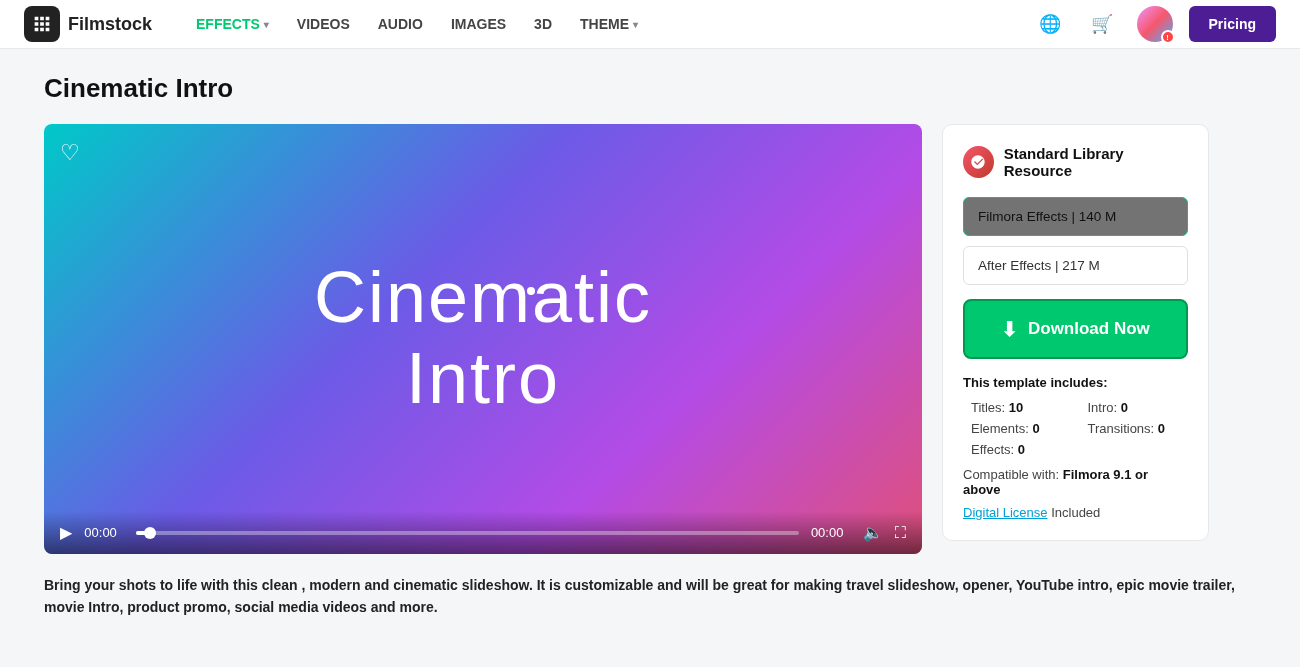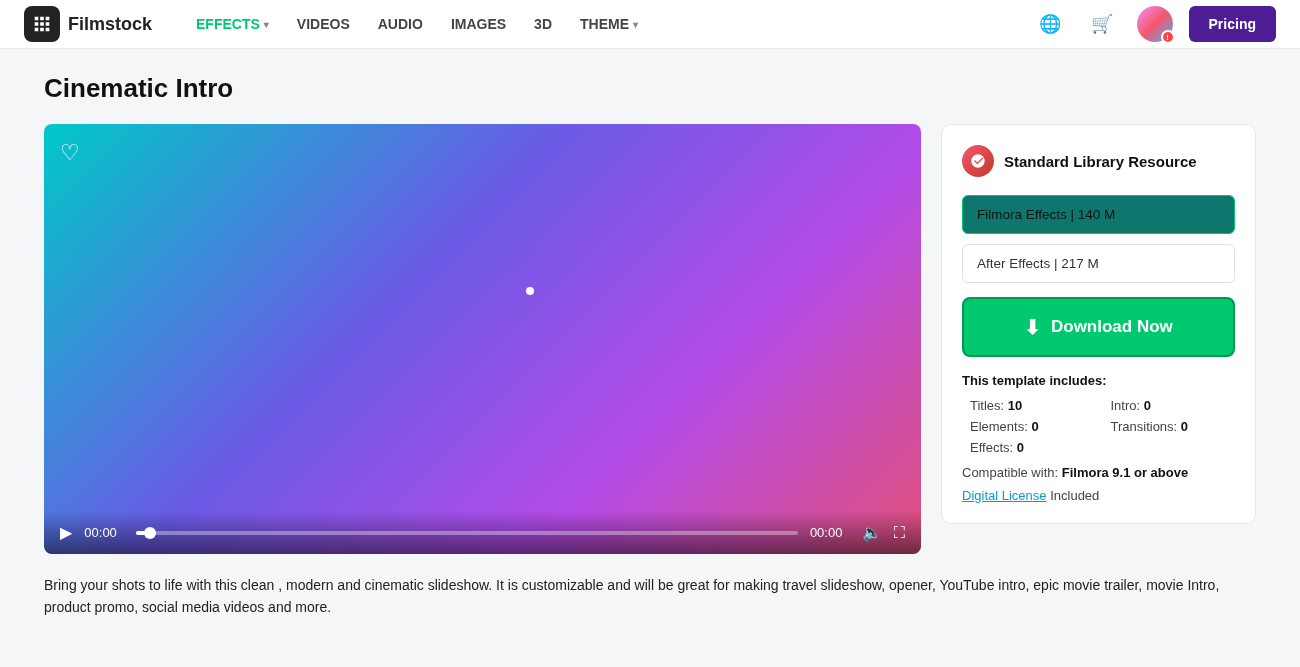--- a/index.html
+++ b/index.html
@@ -84,61 +84,61 @@
     .ctrl-btn { color: white; font-size: 16px; cursor: pointer; }
     .time-display { color: white; font-size: 13px; min-width: 40px; }
     .progress-bar {
       flex: 1; height: 4px; background: rgba(255,255,255,0.35); border-radius: 2px; position: relative; cursor: pointer;
     }
     .progress-fill { width: 2%; height: 100%; background: white; border-radius: 2px; }
     .progress-dot { position: absolute; top: -4px; left: 2%; width: 12px; height: 12px; background: white; border-radius: 50%; transform: translateX(-50%); }
 
     
     .side-panel {
-      width: 315px;
+      width: 267px;
       background: white;
       border-radius: 10px;
       padding: 20px;
       border: 1px solid #e8e8e8;
       flex-shrink: 0;
     }
     .resource-header {
       display: flex; align-items: center; gap: 10px; margin-bottom: 18px;
     }
     .resource-icon {
       width: 32px; height: 32px; background: linear-gradient(135deg, #f5576c, #c0392b); border-radius: 50%; display: flex; align-items: center; justify-content: center;
     }
     .resource-icon svg { width: 16px; height: 16px; fill: white; }
     .resource-title { font-size: 15px; font-weight: 600; color: #111; }
 
     .format-option {
       border: 1.5px solid #e0e0e0; border-radius: 6px; padding: 11px 14px; margin-bottom: 10px; cursor: pointer; font-size: 13.5px; color: #333;
     }
-    .format-option.selected { border-color: #00c86f; background: #0f766e; color: #111; }
+    .format-option.selected { border-color: #00c86f; background: #737373; color: #111; }
 
     .download-btn {
       width: 100%; background: #00c86f; border: 2.5px solid #009952; border-radius: 8px; color: white;
       font-size: 17px; font-weight: 700; padding: 16px; cursor: pointer; display: flex; align-items: center; justify-content: center; gap: 10px; margin: 14px 0 16px;
     }
     .download-icon { font-size: 20px; }
 
     .template-includes { font-size: 13px; font-weight: 600; color: #111; margin-bottom: 10px; }
     .template-stats { display: grid; grid-template-columns: 1fr 1fr; gap: 6px 8px; font-size: 13px; color: #444; margin-bottom: 10px; }
     .stat-label { color: #444; margin-left: 8px; }
     .stat-value { font-weight: 700; color: #111; }
     .compat-line { font-size: 13px; color: #444; margin-bottom: 8px; }
     .compat-line strong { color: #111; }
     .license-line { font-size: 13px; color: #444; }
     .license-link { color: #00a0d6; text-decoration: underline; cursor: pointer; }
 
     
     .description {
       margin-top: 20px; font-size: 14px; line-height: 1.6; color: #222;
     }
-    .description strong { font-weight: 400; }
+    .description strong { font-weight: 700; }
   </style>
 </head>
 <body>
 
 <nav class="navbar">
   <div class="nav-logo">
     <div class="nav-logo-icon">
       <svg viewBox="0 0 24 24">
           <path d="M4 4h4v4H4zm6 0h4v4h-4zm6 0h4v4h-4zM4 10h4v4H4zm6 0h4v4h-4zm6 0h4v4h-4zM4 16h4v4H4zm6 0h4v4h-4zm6 0h4v4h-4z"></path>
         </svg>
@@ -180,20 +180,24 @@
 </nav>
 
 <div class="main-content">
   <h1 class="page-title">Cinematic Intro</h1>
 
   <div class="content-layout">
 
     <div class="video-container">
       <div class="video-heart">♡</div>
 
+      <div class="video-text-overlay">
+        <div class="video-title-main">Cinematic</div>
+        <div class="video-title-sub">Intro</div>
+      </div>
       <div class="video-decorative-dot"></div>
 
       <div class="video-controls">
         <span class="ctrl-btn">▶</span>
         <span class="time-display">00:00</span>
         <div class="progress-bar">
           <div class="progress-fill"></div>
           <div class="progress-dot"></div>
         </div>
         <span class="time-display">00:00</span>

